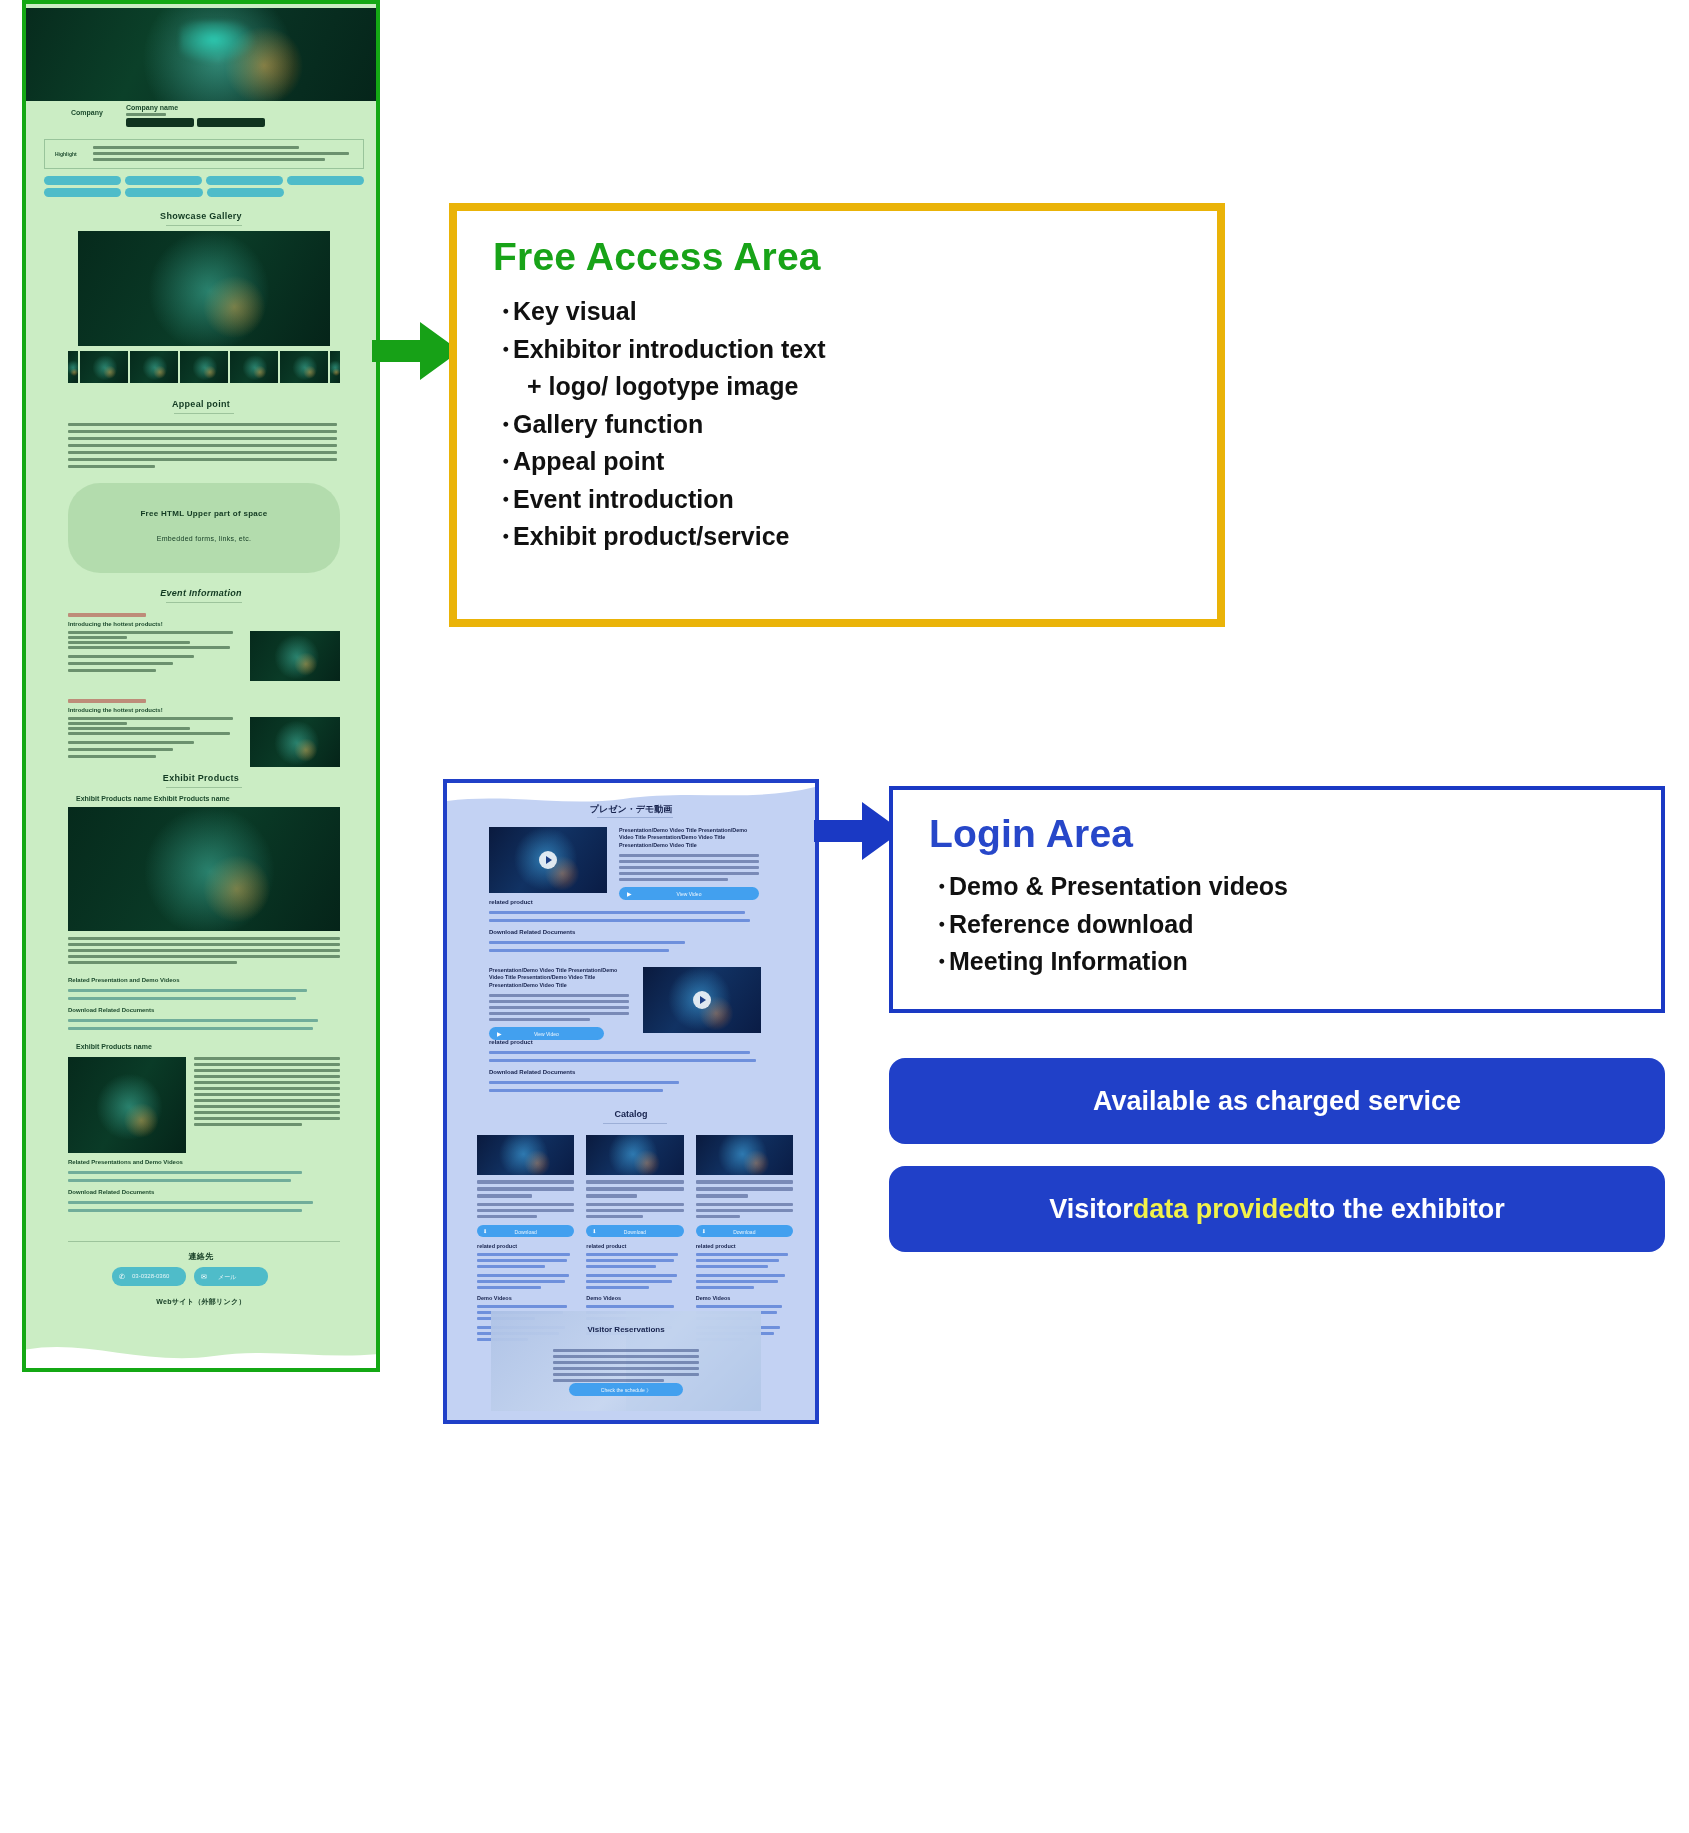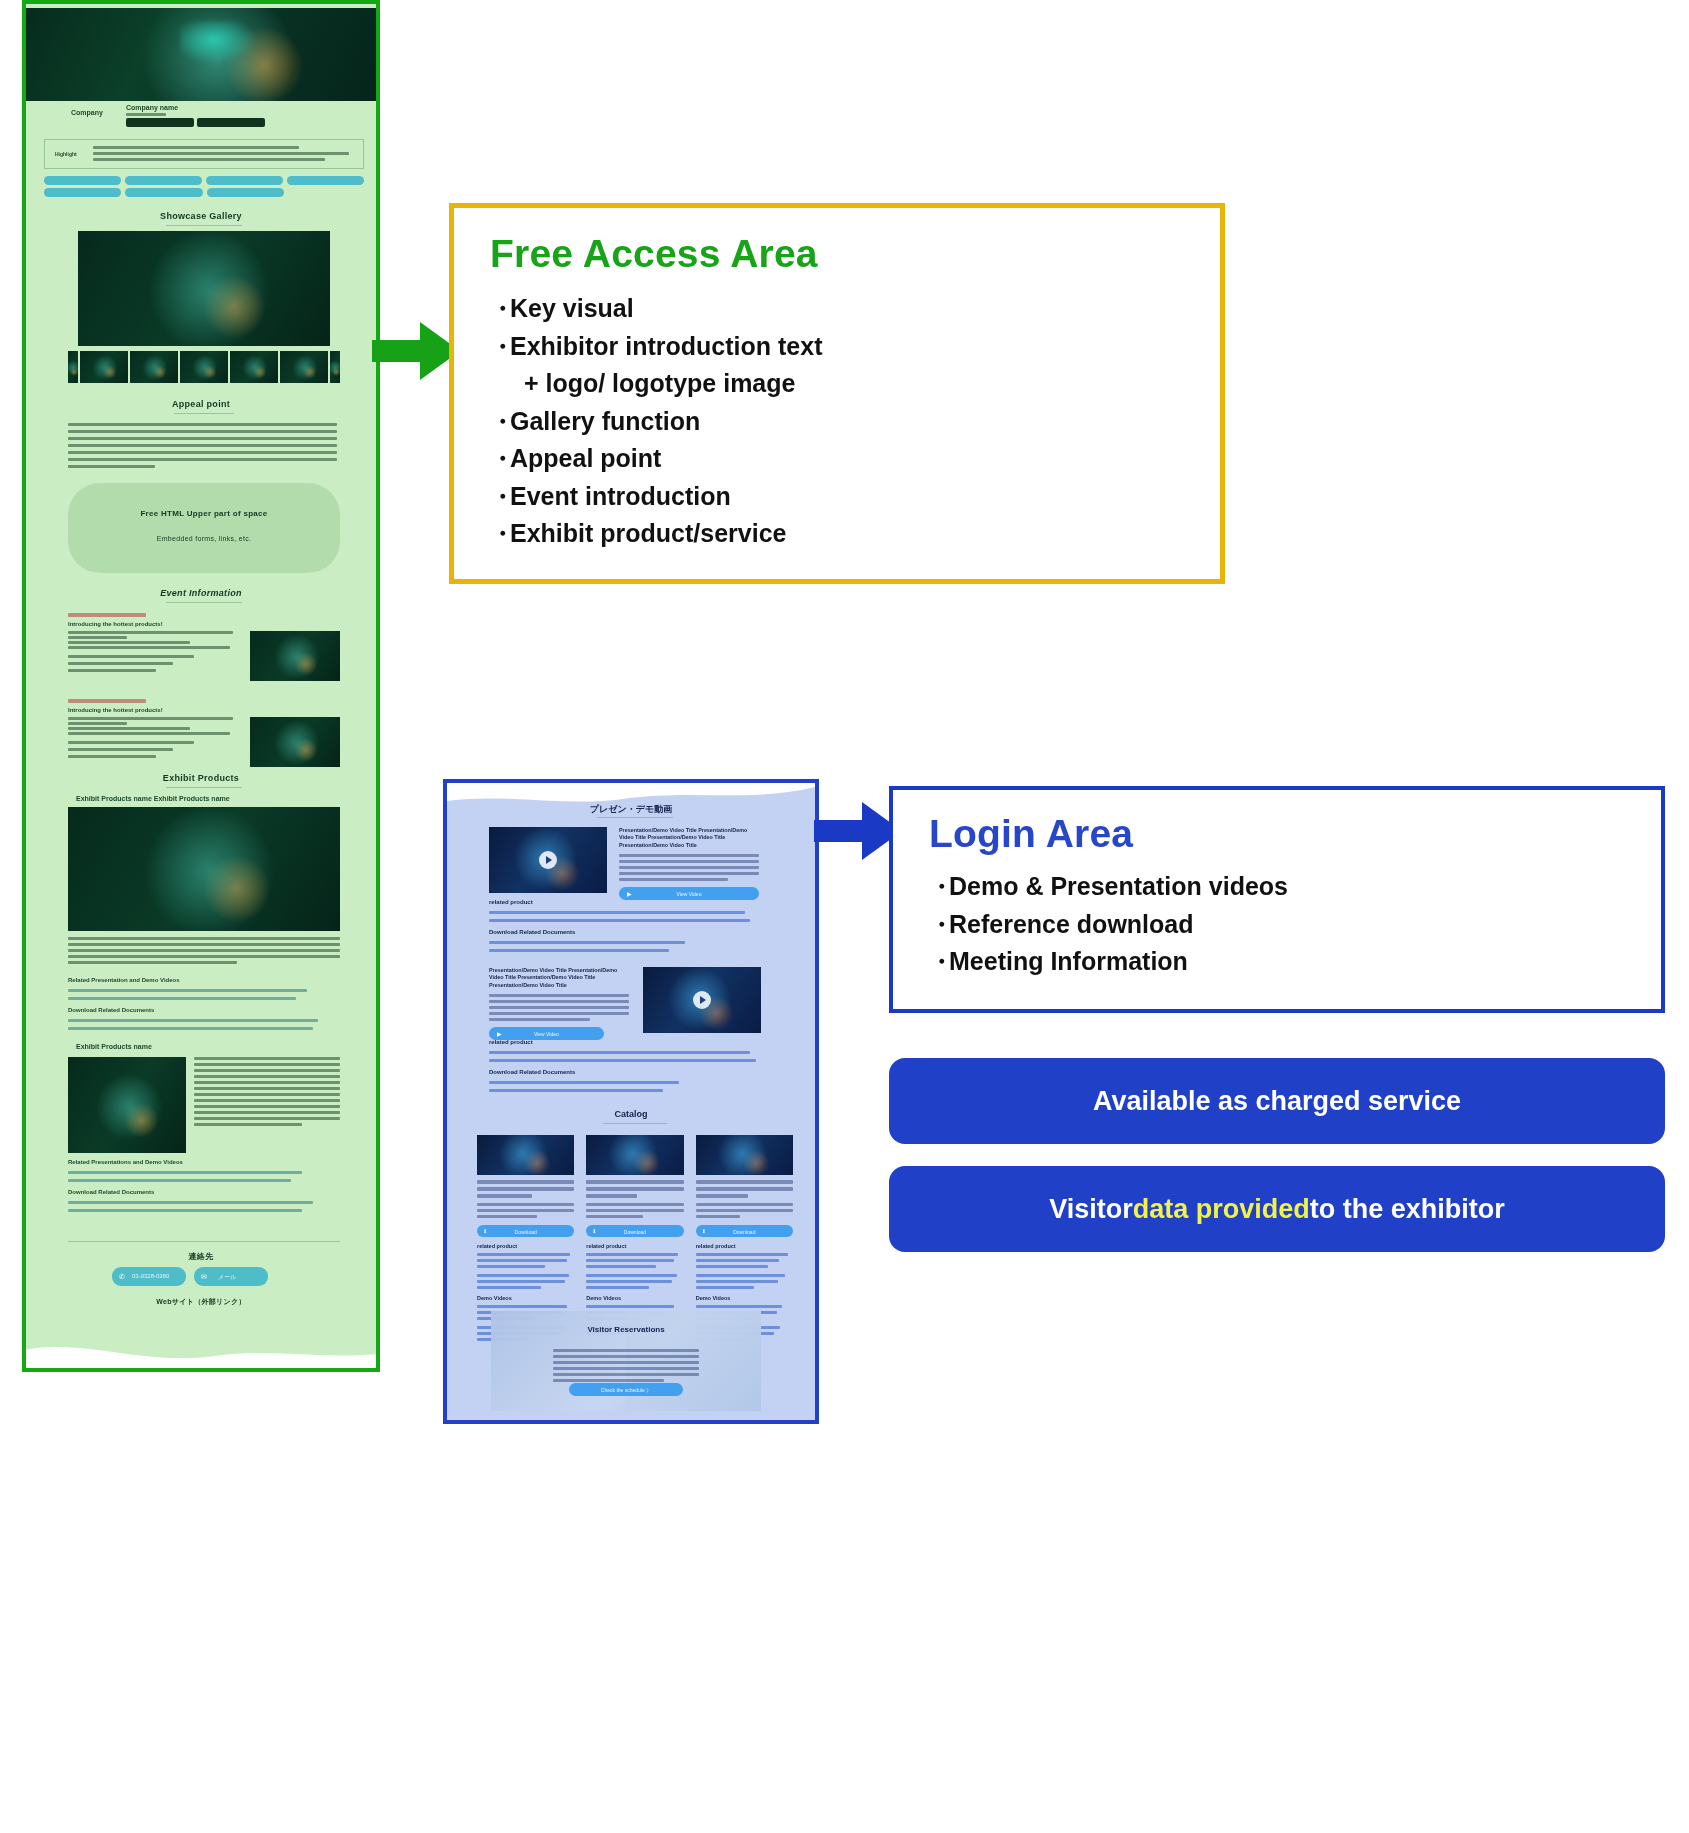--- a/index.html
+++ b/index.html
@@ -122,22 +122,22 @@
       linear-gradient(55deg, rgba(255,255,255,.55) 0 2px, rgba(255,255,255,0) 2px 22px),
       linear-gradient(-40deg, rgba(255,255,255,.42) 0 2px, rgba(255,255,255,0) 2px 26px),
       rgba(190,208,236,.6);
   }
 
   
   .callout {
     position:absolute; background:#ffffff;
   }
   .callout-free {
-    left:449px; top:203px; width:776px; height:381px;
-    border:5px solid #eab308;
+    left:449px; top:203px; width:776px; height:424px;
+    border:8px solid #eab308;
   }
   .callout-login {
     left:889px; top:786px; width:776px; height:227px;
     border:4px solid #1a39c4;
   }
   .callout h2 {
     margin:0; font-weight:700; letter-spacing:.2px;
   }
   .callout-free h2 { color:#18a318; font-size:39px; }
   .callout-login h2 { color:#2747c9; font-size:39px; }

